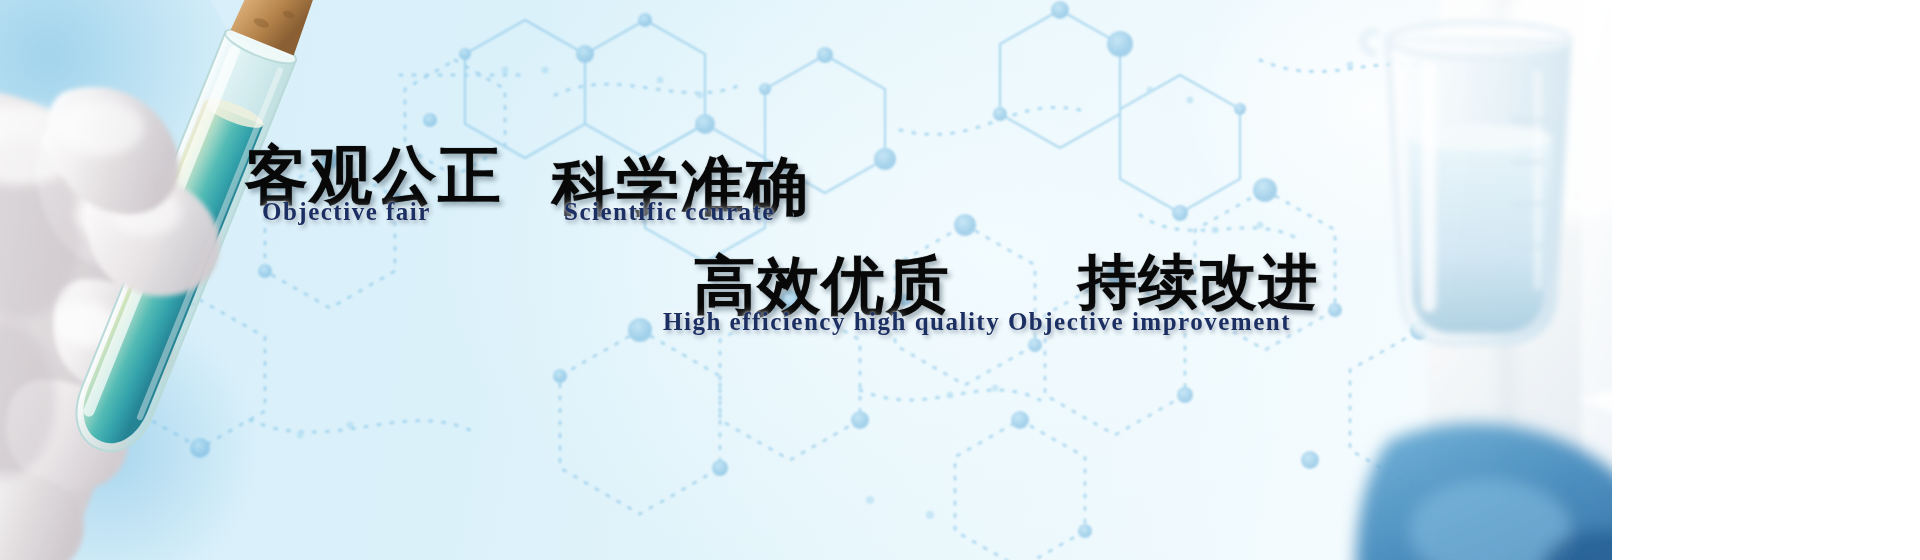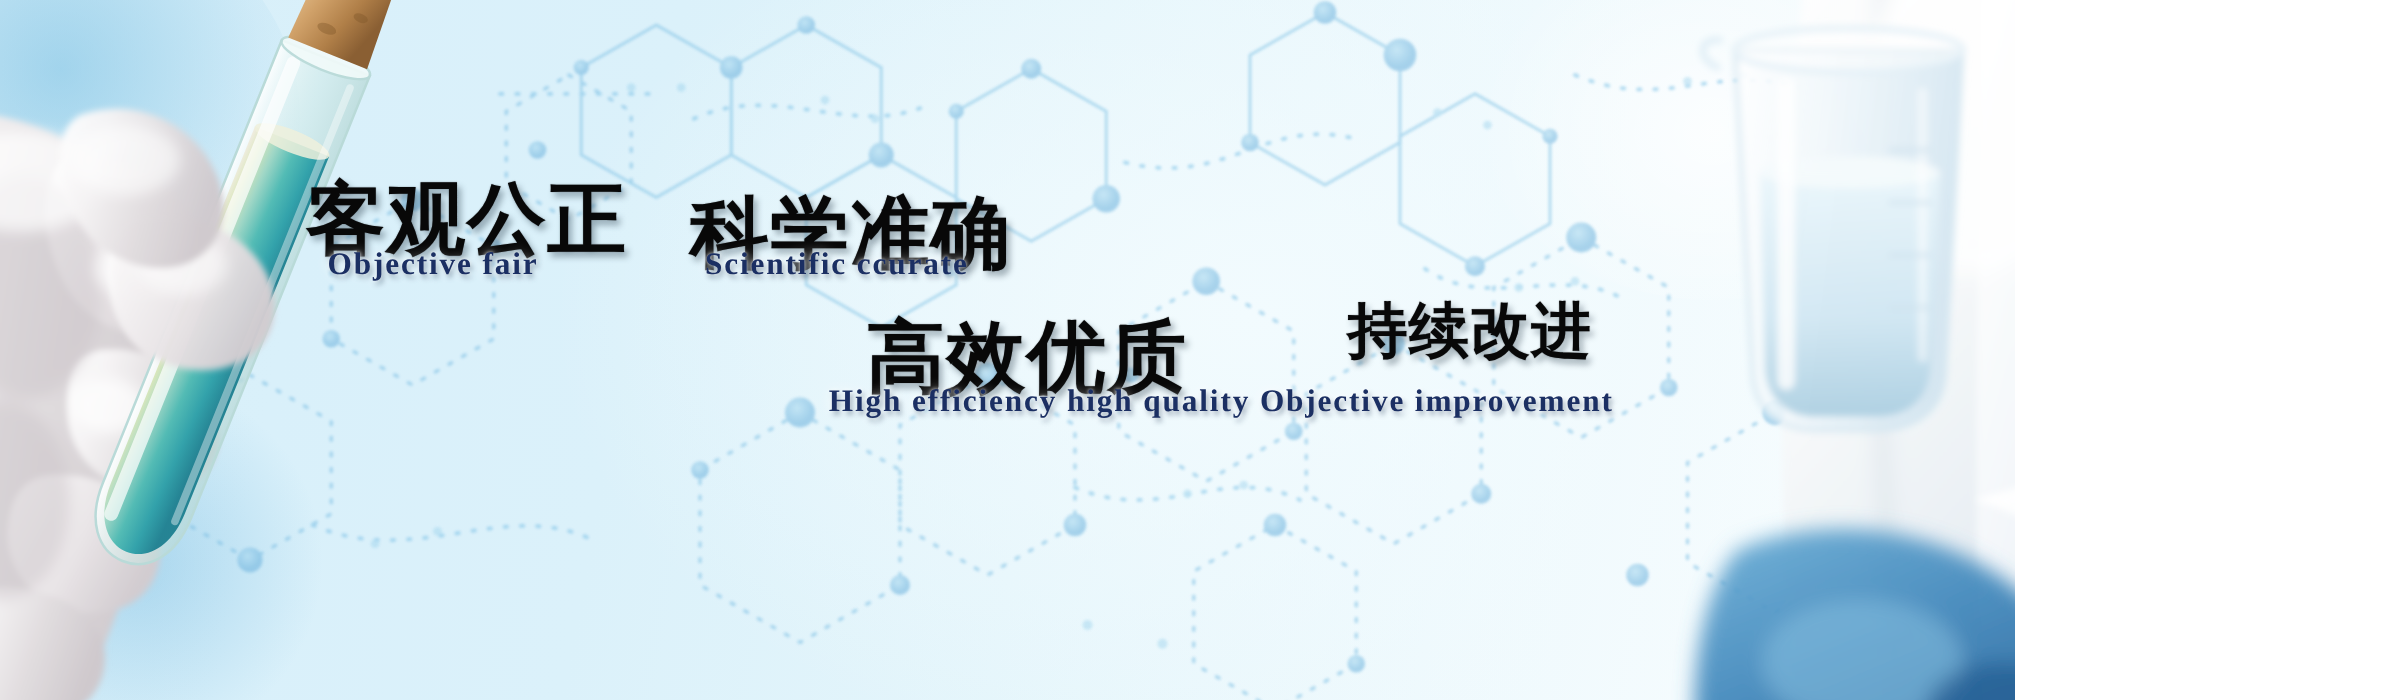--- a/index.html
+++ b/index.html
@@ -45,21 +45,21 @@
     letter-spacing:.06em;white-space:nowrap;
     text-shadow:2px 3px 4px rgba(70,95,120,.45),
                 0 0 10px rgba(255,255,255,.9),
                 0 0 3px rgba(255,255,255,.95);
   }
   #cn1{left:245px;top:133px;font-size:63px;}
   #en1{left:262px;top:198px;font-size:25px;}
   #cn2{left:552px;top:144px;font-size:63px;}
   #en2{left:564px;top:198px;font-size:25px;}
   #cn3{left:693px;top:243px;font-size:63px;text-align:center;}
-  #cn4{left:1078px;top:233px;font-size:48px;}
+  #cn4{left:1078px;top:243px;font-size:59px;}
   #en3{left:663px;top:308px;font-size:25px;}
 </style>
 </head>
 <body>
 
 <div id="banner">
 
   <div class="blob b4"></div>
   <div class="blob b1"></div>
   <div class="blob b2"></div>

